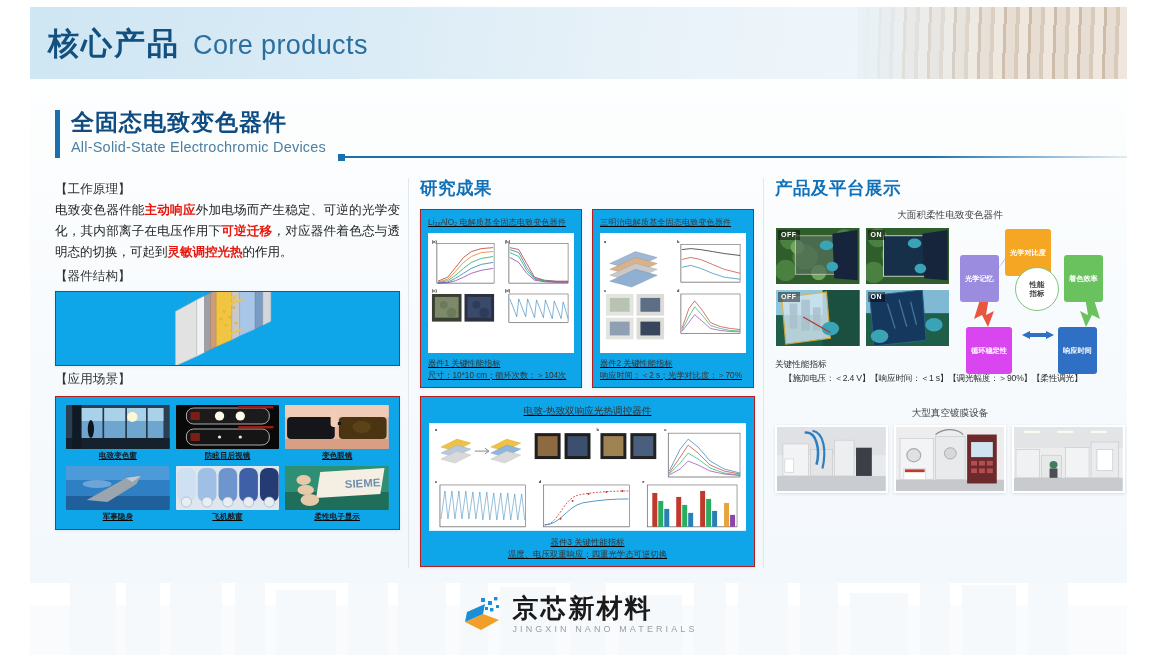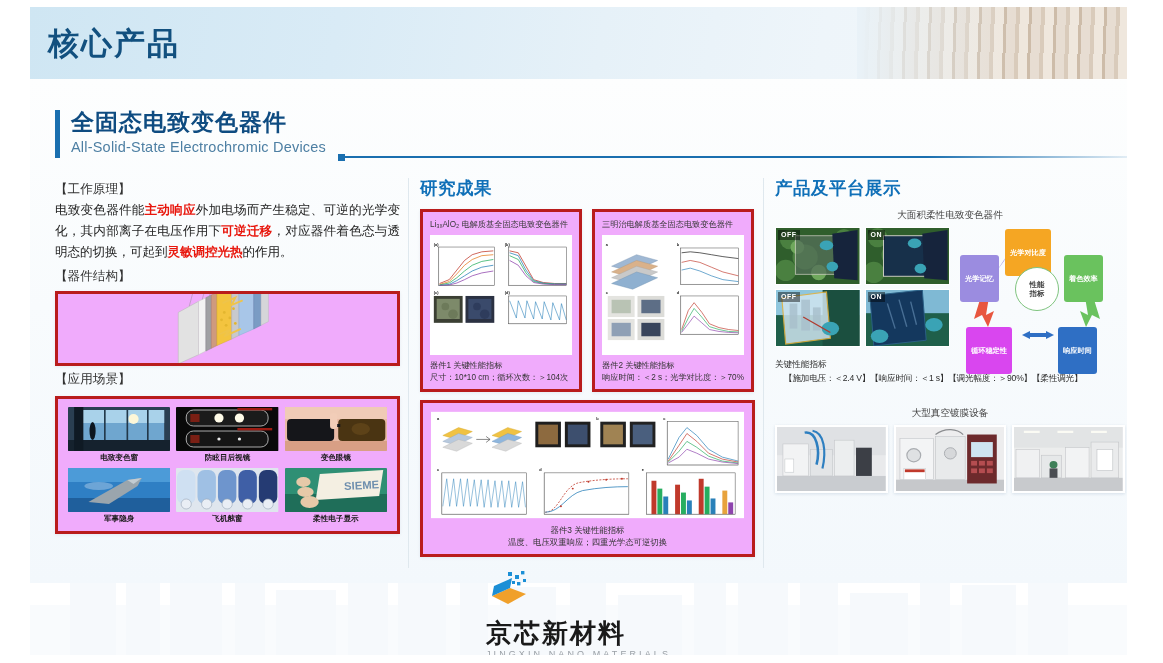--- a/index.html
+++ b/index.html
@@ -115,22 +115,23 @@
 
   
   .brk { font-size: 12.6px; color: #333; line-height: 19px; margin: 4px 0 1px; }
   .para {
     font-size: 12.6px; color: #222; line-height: 21px;
     text-align: justify; letter-spacing: -0.1px;
   }
   .hl { color: #e8160c; font-weight: bold; }
 
   .photo-card {
-    background: #f0abfc; border: 3px solid #b91c1c;
+    background: #0ea5e9; border: 1px solid #b91c1c;
     box-shadow: 0 1px 3px rgba(30,70,110,.08);
+    text-decoration: underline;
   }
 
   .struct-box {
     height: 75px; margin-top: 5px; position: relative; overflow: hidden;
   }
 
   .apps-box { margin-top: 7px; padding: 8px 10px 7px; }
   .apps-grid {
     display: grid; grid-template-columns: repeat(3, 1fr);
     gap: 5px 6px;
@@ -200,21 +201,21 @@
     display: grid; grid-template-columns: repeat(3, 1fr); gap: 6px; margin-top: 5px;
   }
   .lab { height: 68px; position: relative; overflow: hidden;
          border: 2px solid #fff; box-shadow: 0 1px 3px rgba(30,70,110,.14); }
 
   
   .footer {
     position: absolute; left: 30px; bottom: 8px; width: 1097px; height: 80px;
     display: flex; align-items: center; justify-content: center; z-index: 30;
   }
-  .logo { display: flex; align-items: flex-start; gap: 9px; flex-direction: column; }
+  .logo { display: flex; align-items: flex-end; gap: 9px; }
   .logo-mark { width: 44px; height: 40px; position: relative; }
   .logo-text { display: flex; flex-direction: column; }
   .logo-cn {
     font-size: 26px; font-weight: bold; color: #1a1a1a; letter-spacing: 2px;
     line-height: 28px;
   }
   .logo-en {
     font-size: 9px; color: #9aa0a6; letter-spacing: 3.1px; line-height: 13px;
     margin-top: 1px;
   }
@@ -247,20 +248,21 @@
     </g>
     <g fill="#eef4f9" opacity=".7">
       <rect x="0" y="110" width="1097" height="50"></rect>
     </g>
   </svg>
 
   <div class="header">
     <div class="header-photo"></div>
     <div class="header-title">
       <span class="header-cn">核心产品</span>
+      <span class="header-en">Core products</span>
     </div>
   </div>
 
   <div class="body-bg"></div>
 
   <div class="sec-title-wrap">
     <div class="sec-bar"></div>
     <div class="sec-cn">全固态电致变色器件</div>
     <div class="sec-en">All-Solid-State Electrochromic Devices</div>
     <div class="sec-rule-dot"></div>
@@ -565,20 +567,21 @@
         </div>
         <div class="res-metrics">
           <div>器件2 关键性能指标</div>
           <div>响应时间：＜2 s；光学对比度：＞70%</div>
         </div>
       </div>
 
     </div>
 
     <div class="photo-card wide-card">
+      <div class="wide-title">电致-热致双响应光热调控器件</div>
       <div class="wide-fig">
         <svg viewBox="0 0 318 108" width="100%" height="100%">
           <rect width="318" height="108" fill="#ffffff"></rect>
 
           <g transform="translate(6,4)">
             <text x="0" y="4" font-size="4" font-weight="bold" fill="#111" font-family="'Liberation Sans',sans-serif">a</text>
             <g transform="translate(6,6)">
               <polygon points="0,14 16,6 30,10 14,18" fill="#f0c243" stroke="#d4a72c" stroke-width=".4"></polygon>
               <polygon points="0,20 16,12 30,16 14,24" fill="#b8c9dd" stroke="#94a8c0" stroke-width=".4"></polygon>
               <polygon points="0,26 16,18 30,22 14,30" fill="#d9d9d9" stroke="#b5b5b5" stroke-width=".4"></polygon>

